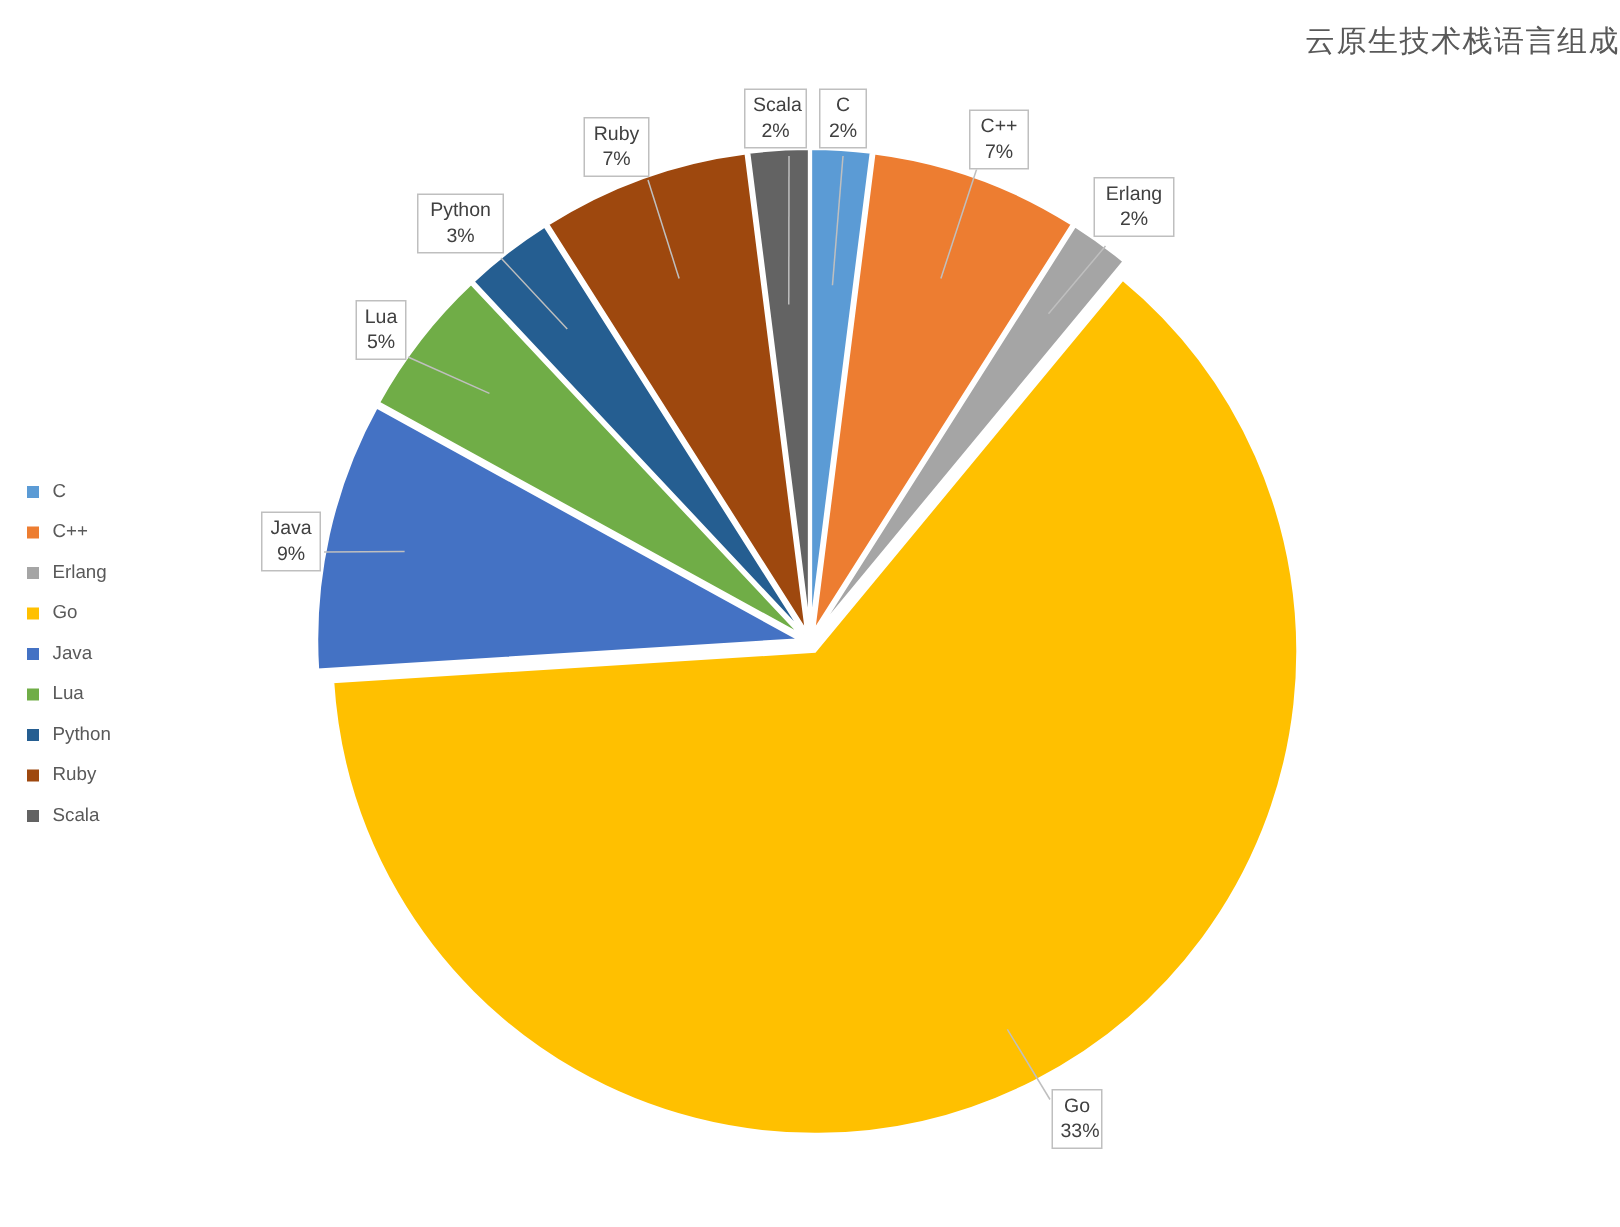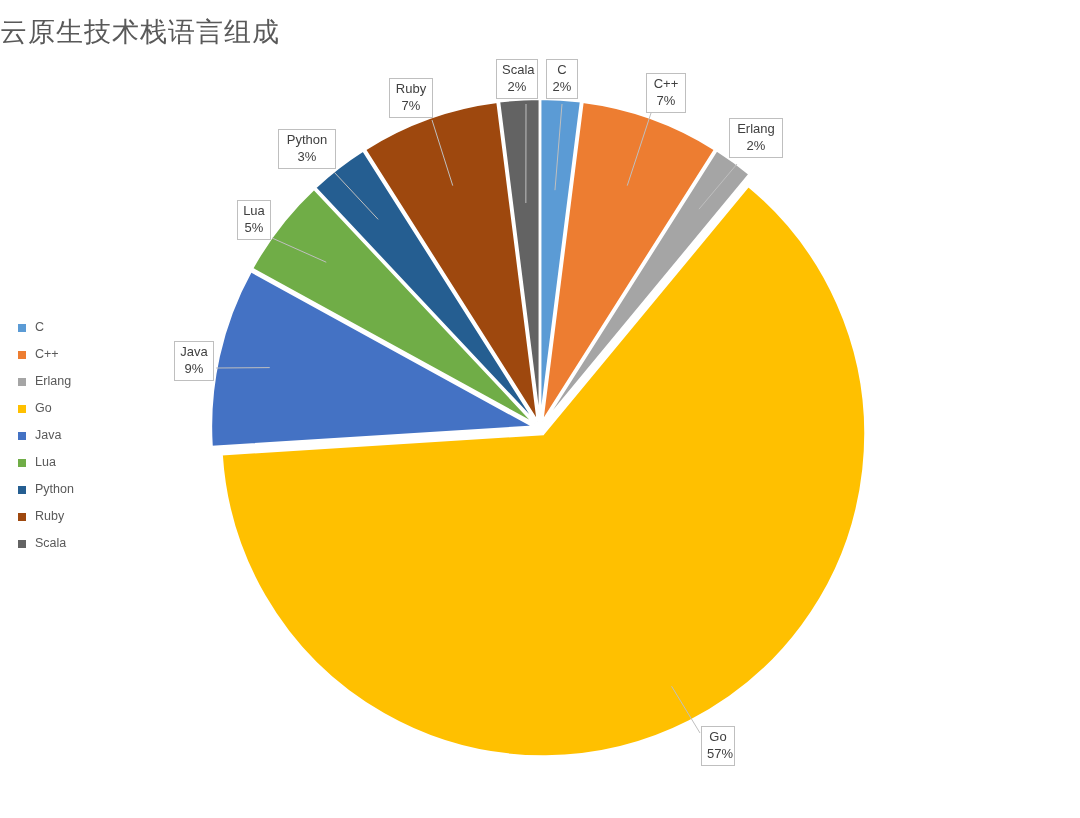--- a/index.html
+++ b/index.html
@@ -18,22 +18,22 @@
     position: absolute;
     left: 0; top: 0;
     width: 1080px;
     height: 818px;
   }
   #chart-title {
     position: absolute;
     left: 0;
     top: 14px;
     width: 1080px;
-    text-align: left;
-    font-size: 27px;
+    text-align: right;
+    font-size: 20px;
     color: #595959;
     font-family: "Liberation Sans", sans-serif;
     letter-spacing: 1px;
     white-space: nowrap;
   }
   #legend {
     position: absolute;
     left: 18px;
     top: 314px;
     width: 110px;
@@ -179,16 +179,16 @@
     <span class="cl-val">5%</span>
   </div>
 
   <div class="callout" style="left:174px; top:341px; width:40px;">
     <span class="cl-name">Java</span>
     <span class="cl-val">9%</span>
   </div>
 
   <div class="callout" style="left:701px; top:726px; width:34px;">
     <span class="cl-name">Go</span>
-    <span class="cl-val">57%</span>
+    <span class="cl-val">33%</span>
   </div>
 
 </div>
 
 </body></html>

